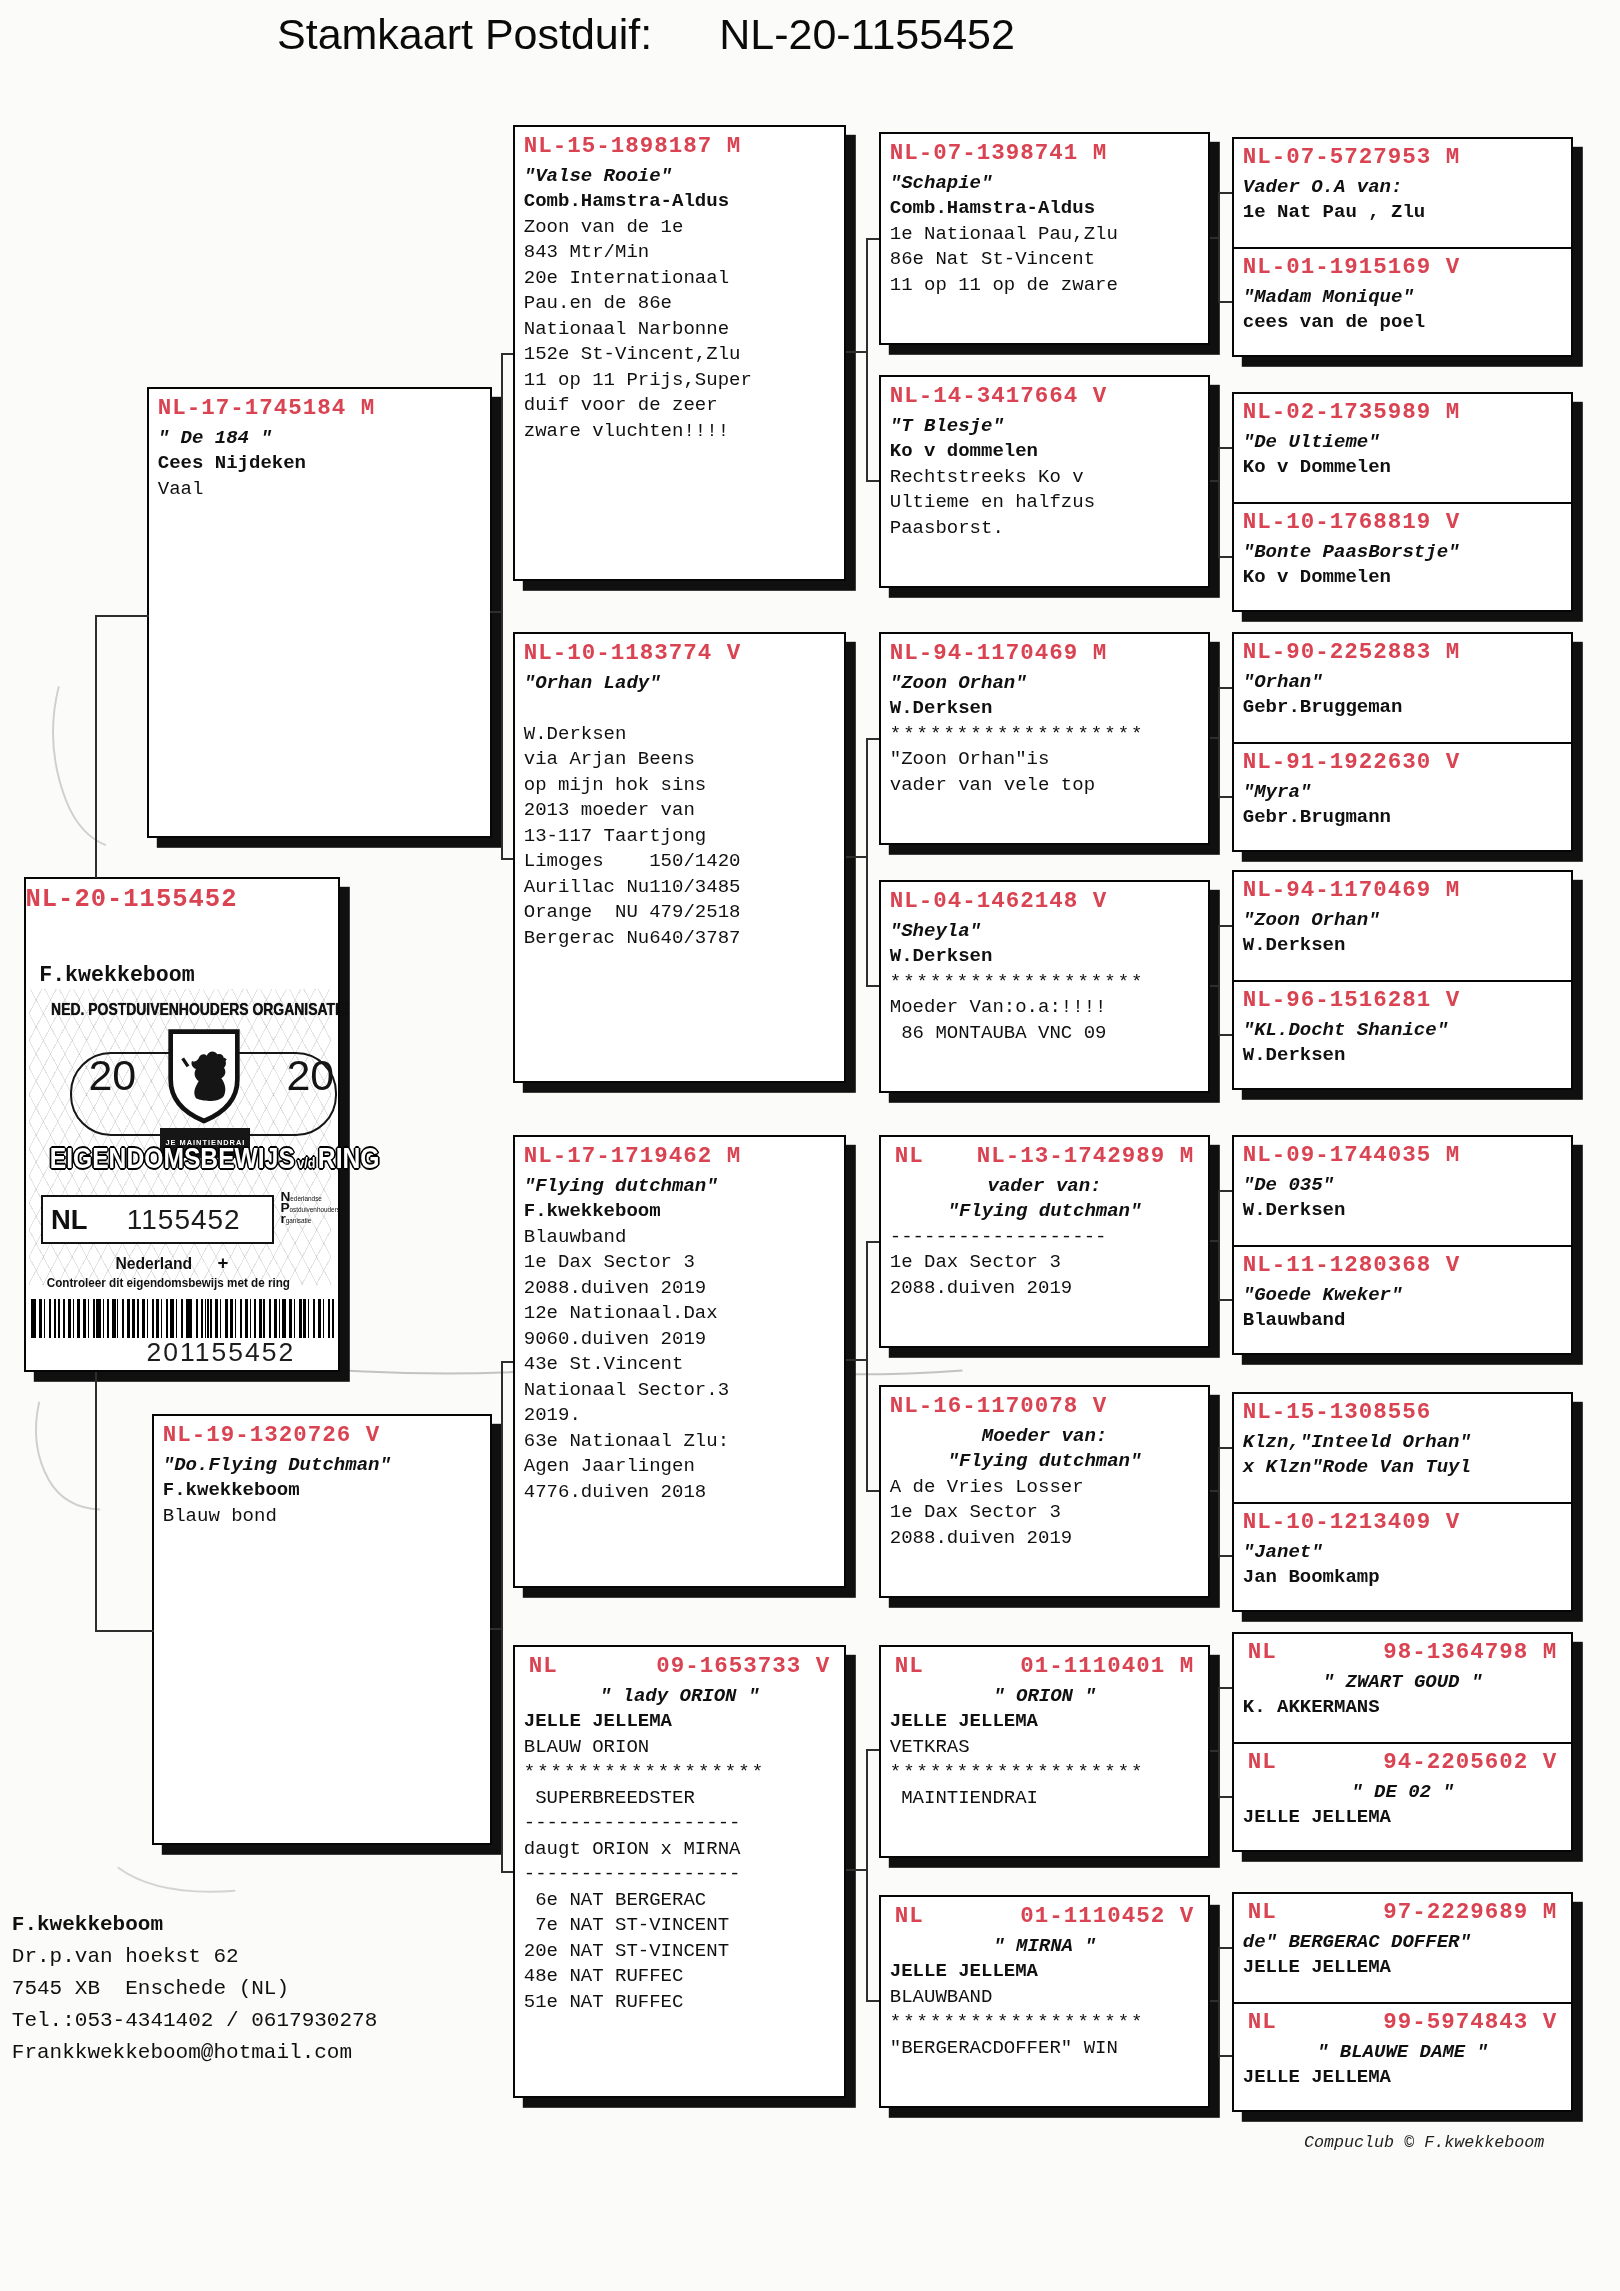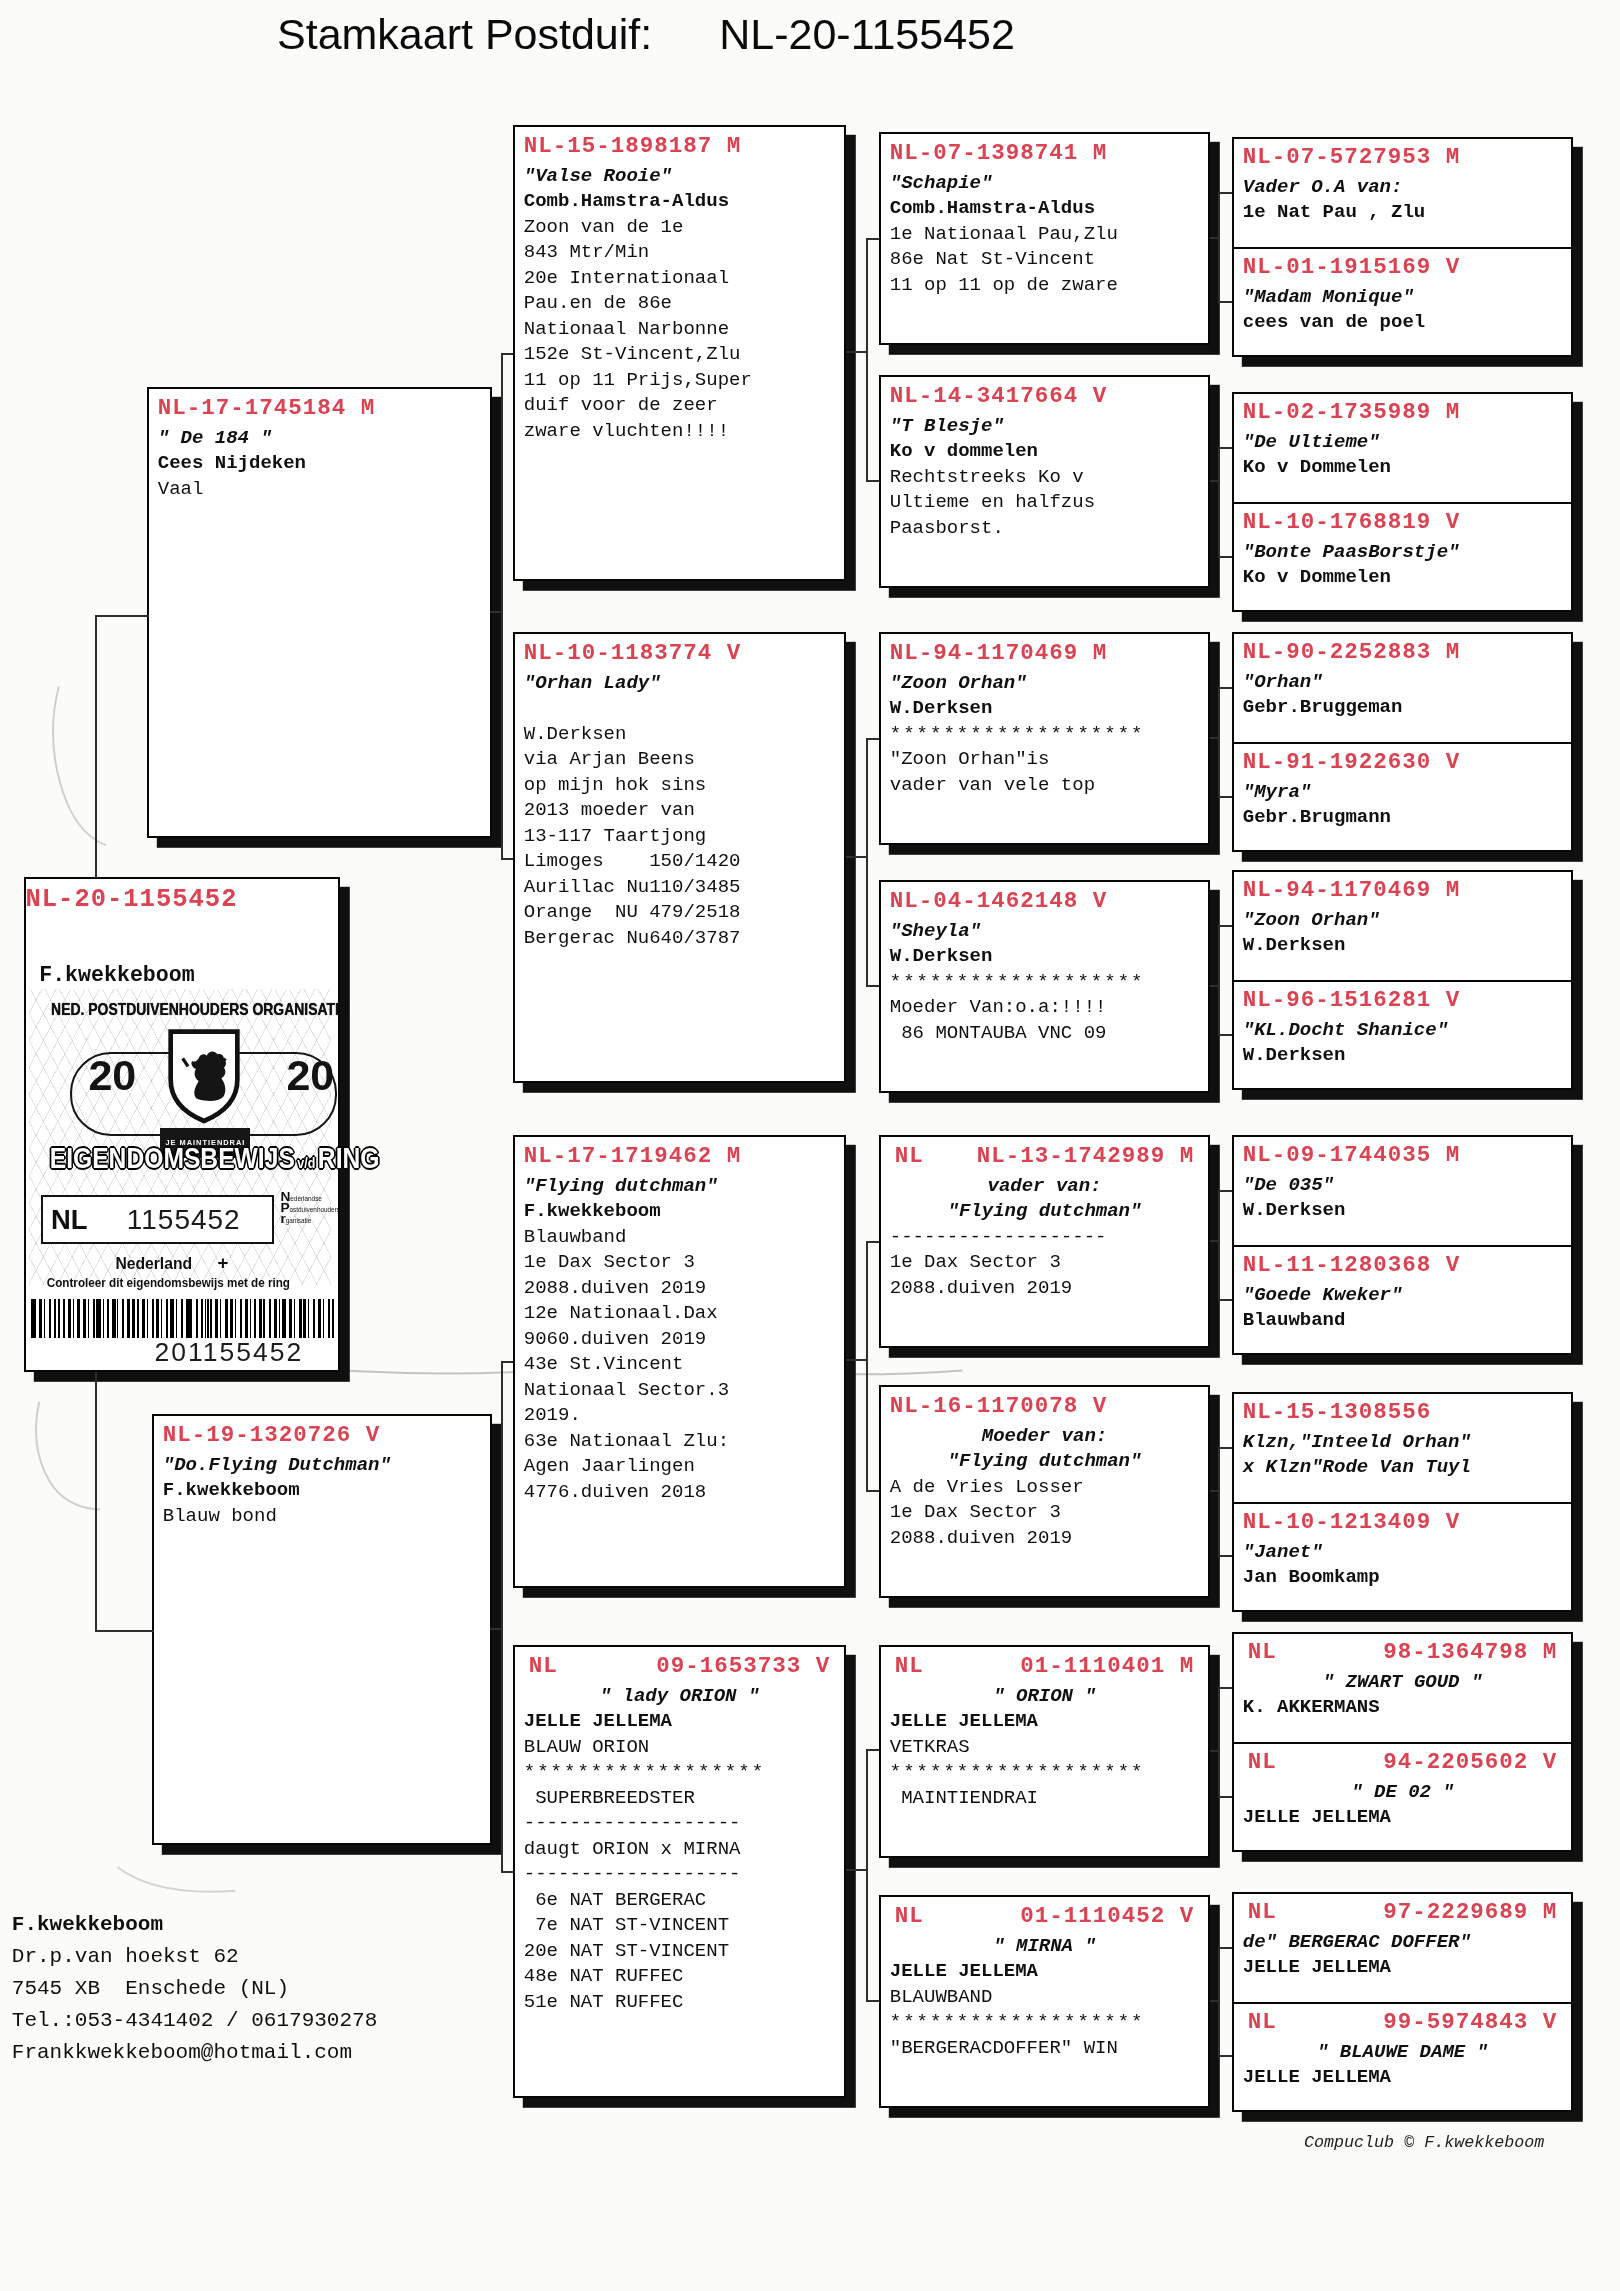--- a/index.html
+++ b/index.html
@@ -33,21 +33,21 @@
   .sticker{position:absolute;left:3.9px;top:110px;width:302px;height:296px;
      background-image:
        repeating-linear-gradient(62deg,rgba(60,60,60,.14) 0 1px,transparent 1px 12.7px),
        repeating-linear-gradient(-62deg,rgba(60,60,60,.14) 0 1px,transparent 1px 12.7px);
      font-family:"Liberation Sans","DejaVu Sans",sans-serif;}
   .st-org{position:absolute;left:-7.8px;top:7.8px;width:323px;text-align:center;font-size:17px;
       font-weight:900;letter-spacing:0;transform:scaleX(.82);white-space:nowrap;
       color:#111;text-shadow:0 0 1px #000;}
   .st-pill{position:absolute;left:41px;top:63px;width:263px;height:80px;border:2.9px solid #161616;
       border-radius:41px;}
-  .st-year{position:absolute;top:74px;font-size:43px;font-weight:700;color:#141414;
+  .st-year{position:absolute;top:74px;font-size:43px;font-weight:400;color:#141414;
       font-family:"Liberation Sans",sans-serif;}
   .st-year-l{left:59px;}
   .st-year-r{left:257px;}
   .st-shield{position:absolute;left:135px;top:37px;width:80px;height:102px;}
   .st-motto{position:absolute;left:131px;top:139px;width:90px;background:#161616;color:#fff;
       font-size:7.4px;font-weight:700;text-align:center;letter-spacing:1px;padding:2px 0;}
   .st-big{position:absolute;left:-3.9px;top:157px;width:316px;text-align:center;font-size:29px;
       font-weight:900;transform:scaleX(.85);white-space:nowrap;color:#fff;
       text-shadow:-2px 0 #000,2px 0 #000,0 -2px #000,0 2px #000,-1px -1px #000,1px 1px #000,-1px 1px #000,1px -1px #000;}
   .st-vd{font-size:14.7px;margin:0 2.9px;}
@@ -60,21 +60,21 @@
   .st-side div::first-letter{font-size:13.7px;font-weight:900;}
   .st-nederland{position:absolute;left:86px;top:261px;font-size:15.7px;font-weight:700;}
   .st-bird{font-weight:900;font-size:18.6px;margin-left:25.5px;}
   .st-check{position:absolute;left:5.9px;top:282px;width:294px;font-size:12.7px;font-weight:700;
       transform:scaleX(.92);white-space:nowrap;}
   .barcode{position:absolute;left:5.9px;top:420px;width:298px;height:39px;
       border-left:3.9px solid #000;border-right:2.9px solid #000;
       background-image:
         repeating-linear-gradient(90deg,#000 0 2px,transparent 2px 4.9px,#000 4.9px 7.8px,transparent 7.8px 9.8px,#000 9.8px 10.8px,transparent 10.8px 14.7px),
         repeating-linear-gradient(90deg,transparent 0 5.9px,#000 5.9px 7.8px,transparent 7.8px 18.6px);}
-  .barcode-num{position:absolute;left:129px;top:461px;font-family:"Liberation Sans",sans-serif;
+  .barcode-num{position:absolute;left:121px;top:461px;font-family:"Liberation Sans",sans-serif;
       font-size:26.5px;letter-spacing:2px;color:#1c1c1c;}
   
   .owner{position:absolute;left:11.8px;top:1909px;}
   .owner-name{font-size:30px;font-weight:700;line-height:39px;}
   .owner .ln{font-size:21px;line-height:32px;}
   .footer-credit{position:absolute;left:1304px;top:2133px;font-size:16.7px;font-style:italic;color:#222;}
   .artifacts{position:absolute;left:0;top:0;pointer-events:none;}
 </style>
 </head>
 <body>

